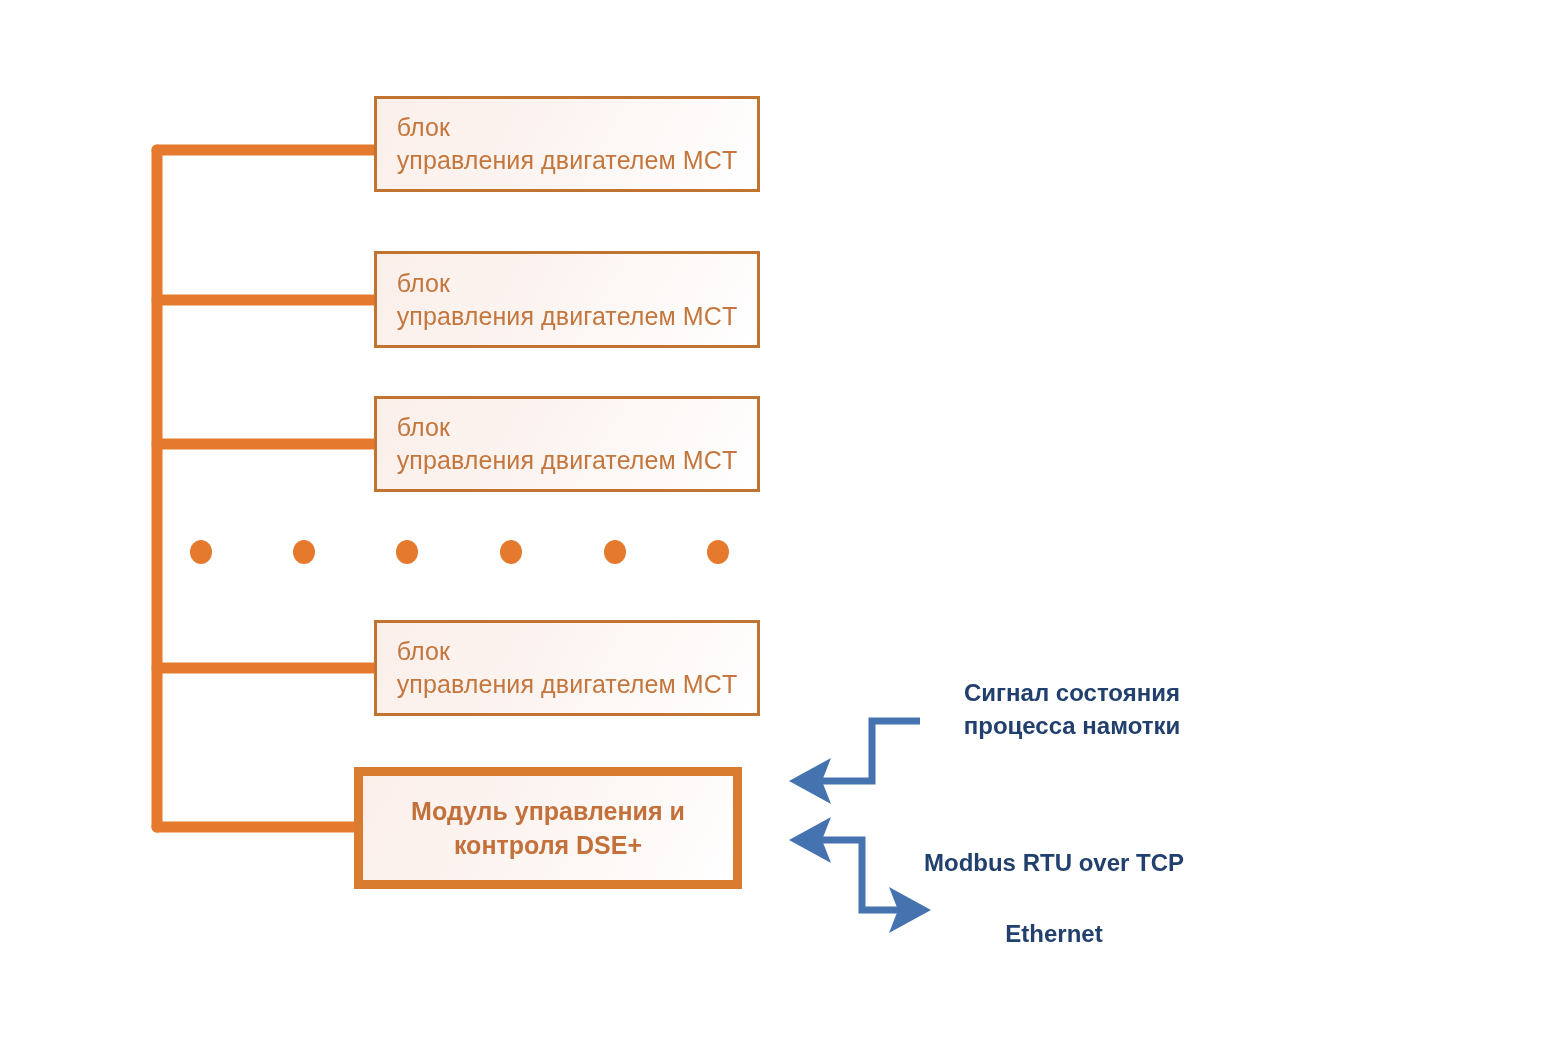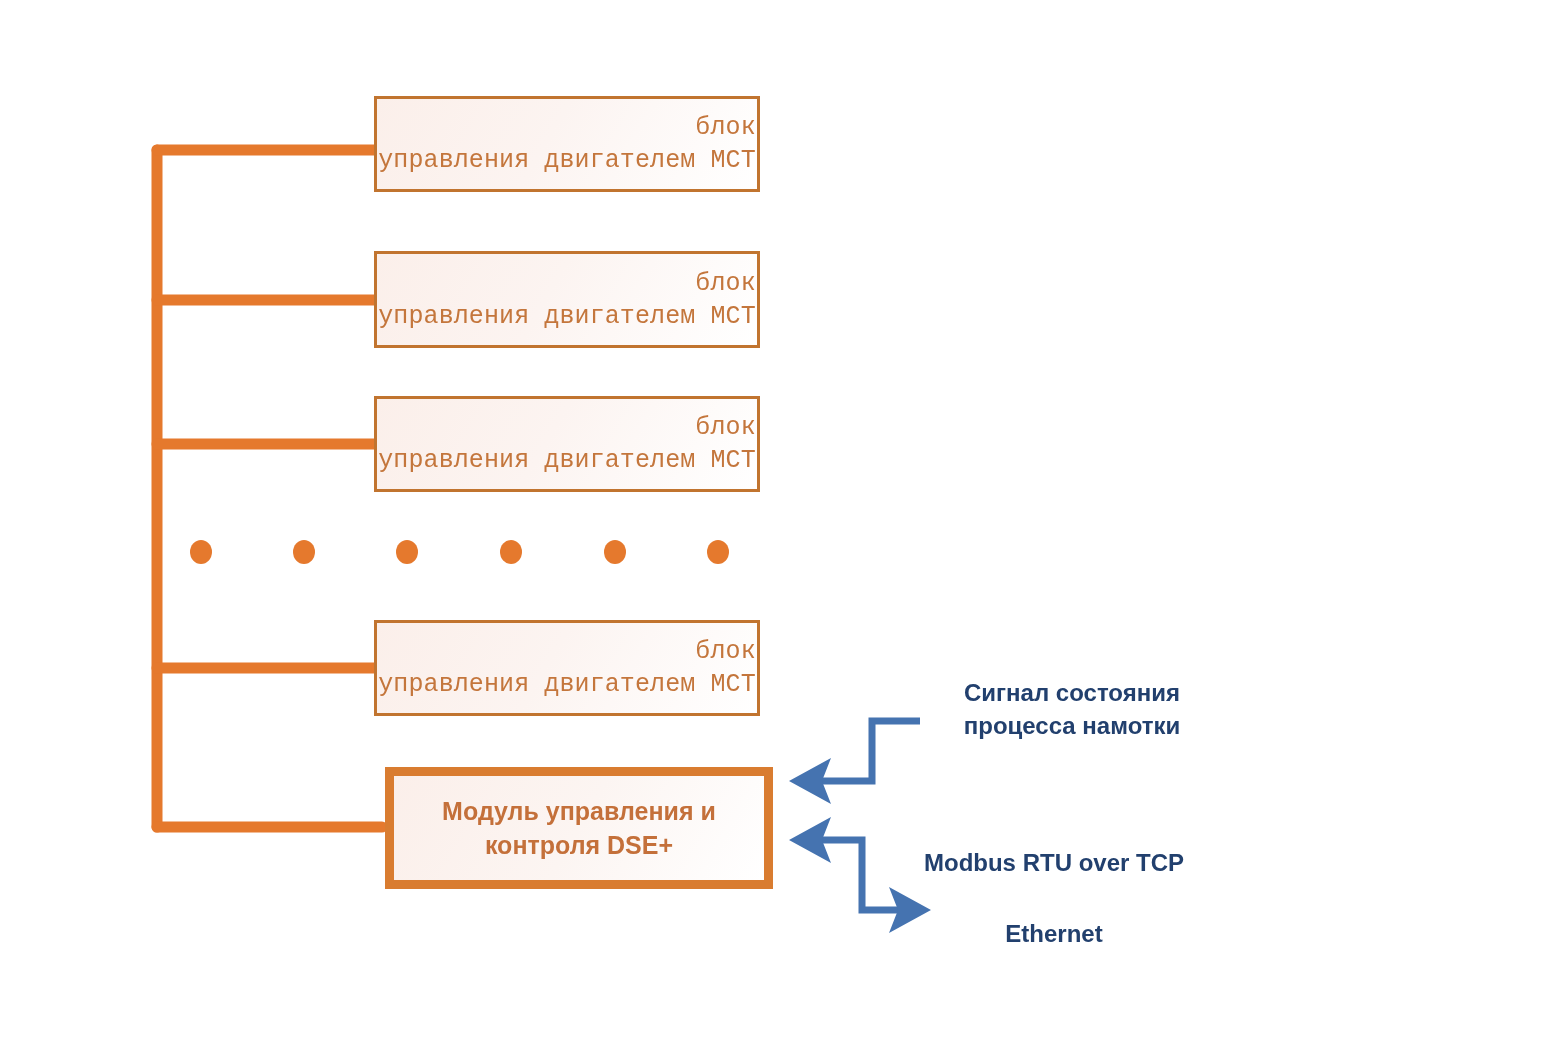--- a/index.html
+++ b/index.html
@@ -28,22 +28,21 @@
 
   
   .mct-box {
     position: absolute;
     box-sizing: border-box;
     border: 3px solid #C1742F;
     background: linear-gradient(120deg, #FBEFEA 0%, #FCF4F1 45%, #FFFFFF 100%);
     display: flex;
     align-items: center;
     justify-content: center;
-    text-align: right;
-    font-family: Liberation Mono, monospace;
+    text-align: left;
   }
   .mct-box .mct-label {
     color: #C4763C;
     font-size: 25px;
     line-height: 1.32;
     font-weight: 400;
     white-space: pre-line;
     letter-spacing: 0.1px;
   }
 
@@ -152,21 +151,21 @@
     <div class="mct-label">блок
 управления двигателем MCT</div>
   </div>
 
   <div class="mct-box" style="left:374px; top:620px; width:386px; height:96px;">
     <div class="mct-label">блок
 управления двигателем MCT</div>
   </div>
 
 
-  <div class="dse-box" style="left:385px; top:767px; width:388px; height:122px;">
+  <div class="dse-box" style="left:354px; top:767px; width:388px; height:122px;">
     <div class="dse-label">Модуль управления и
 контроля  DSE+</div>
   </div>
 
   <div class="blue-label" style="left:906px; top:846px; width:296px;">Modbus RTU over TCP</div>
 
   <div class="blue-label" style="left:936px; top:676px; width:272px;">Сигнал состояния
 процесса намотки</div>
 
   <div class="blue-label" style="left:936px; top:917px; width:236px;">Ethernet</div>

